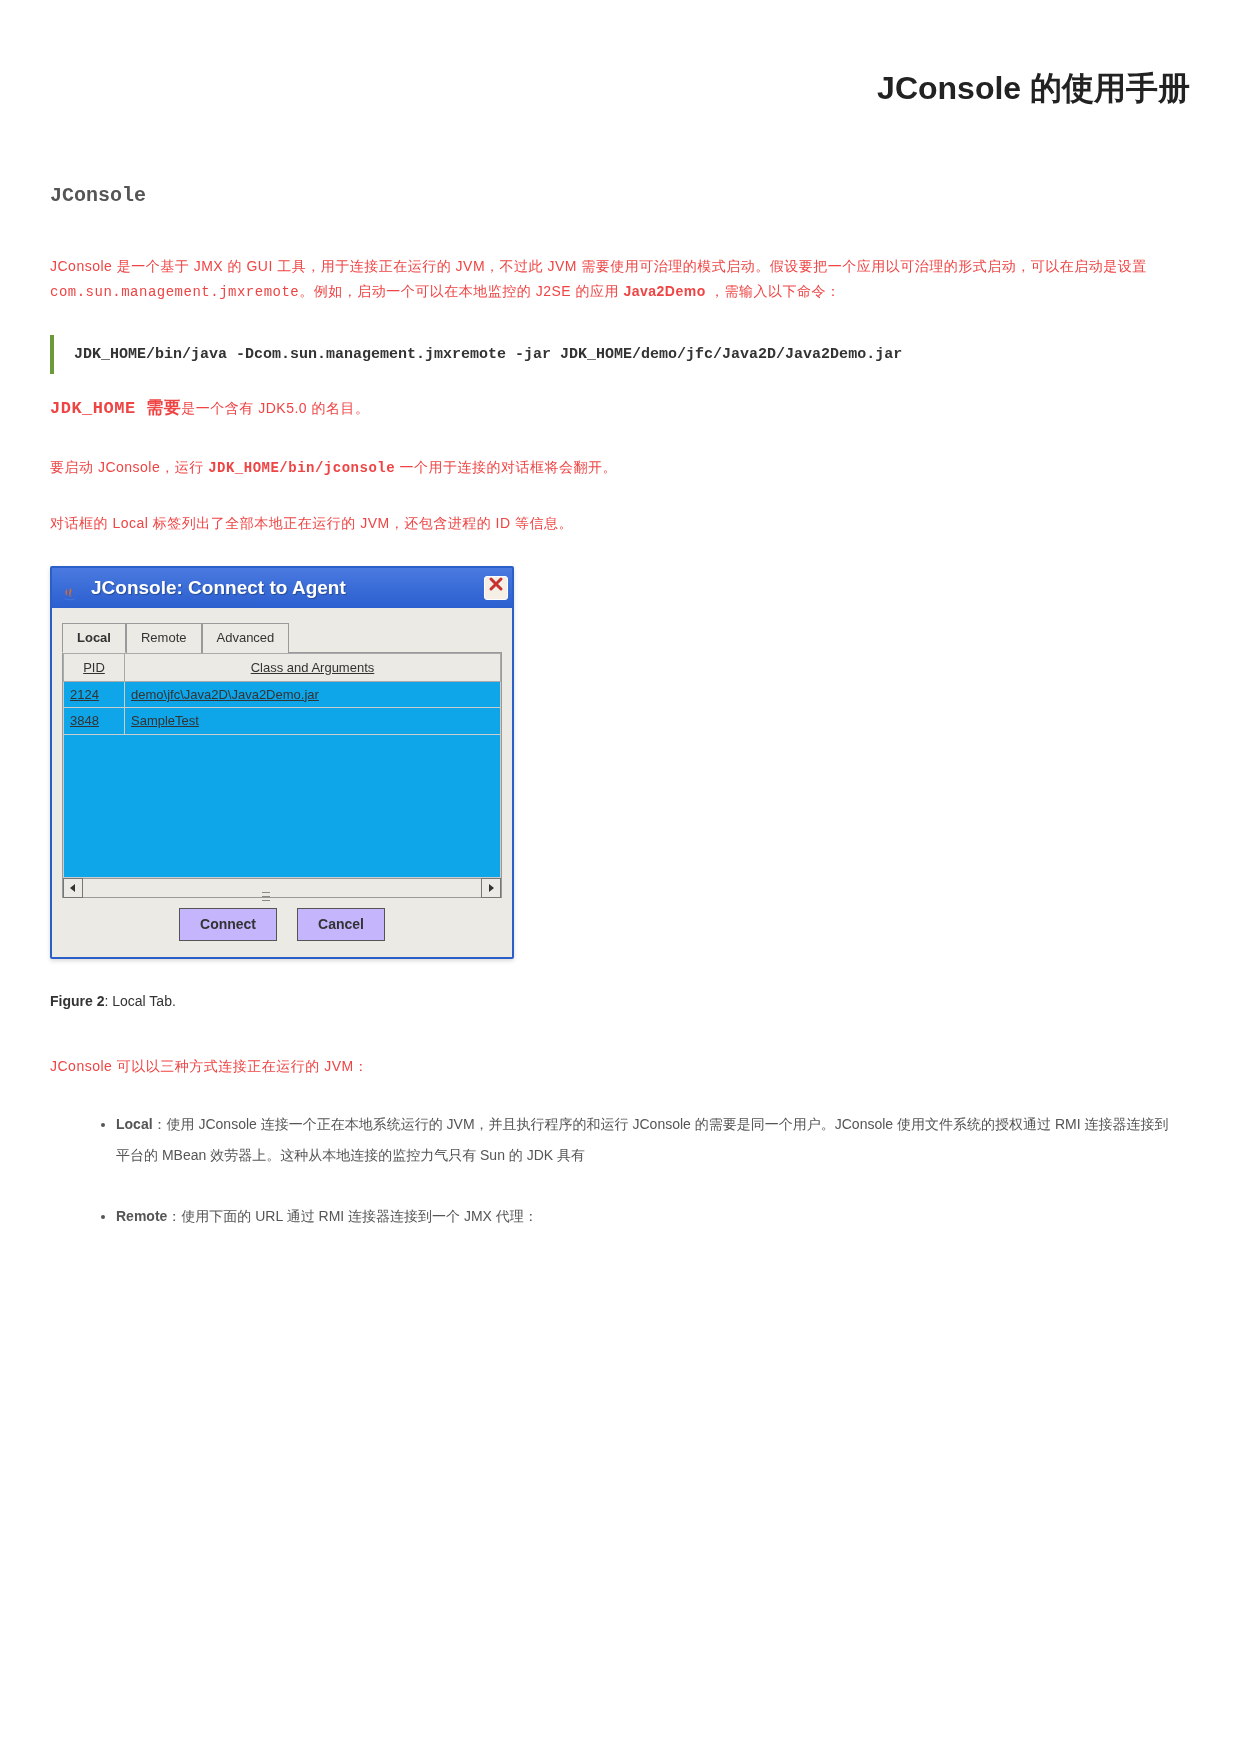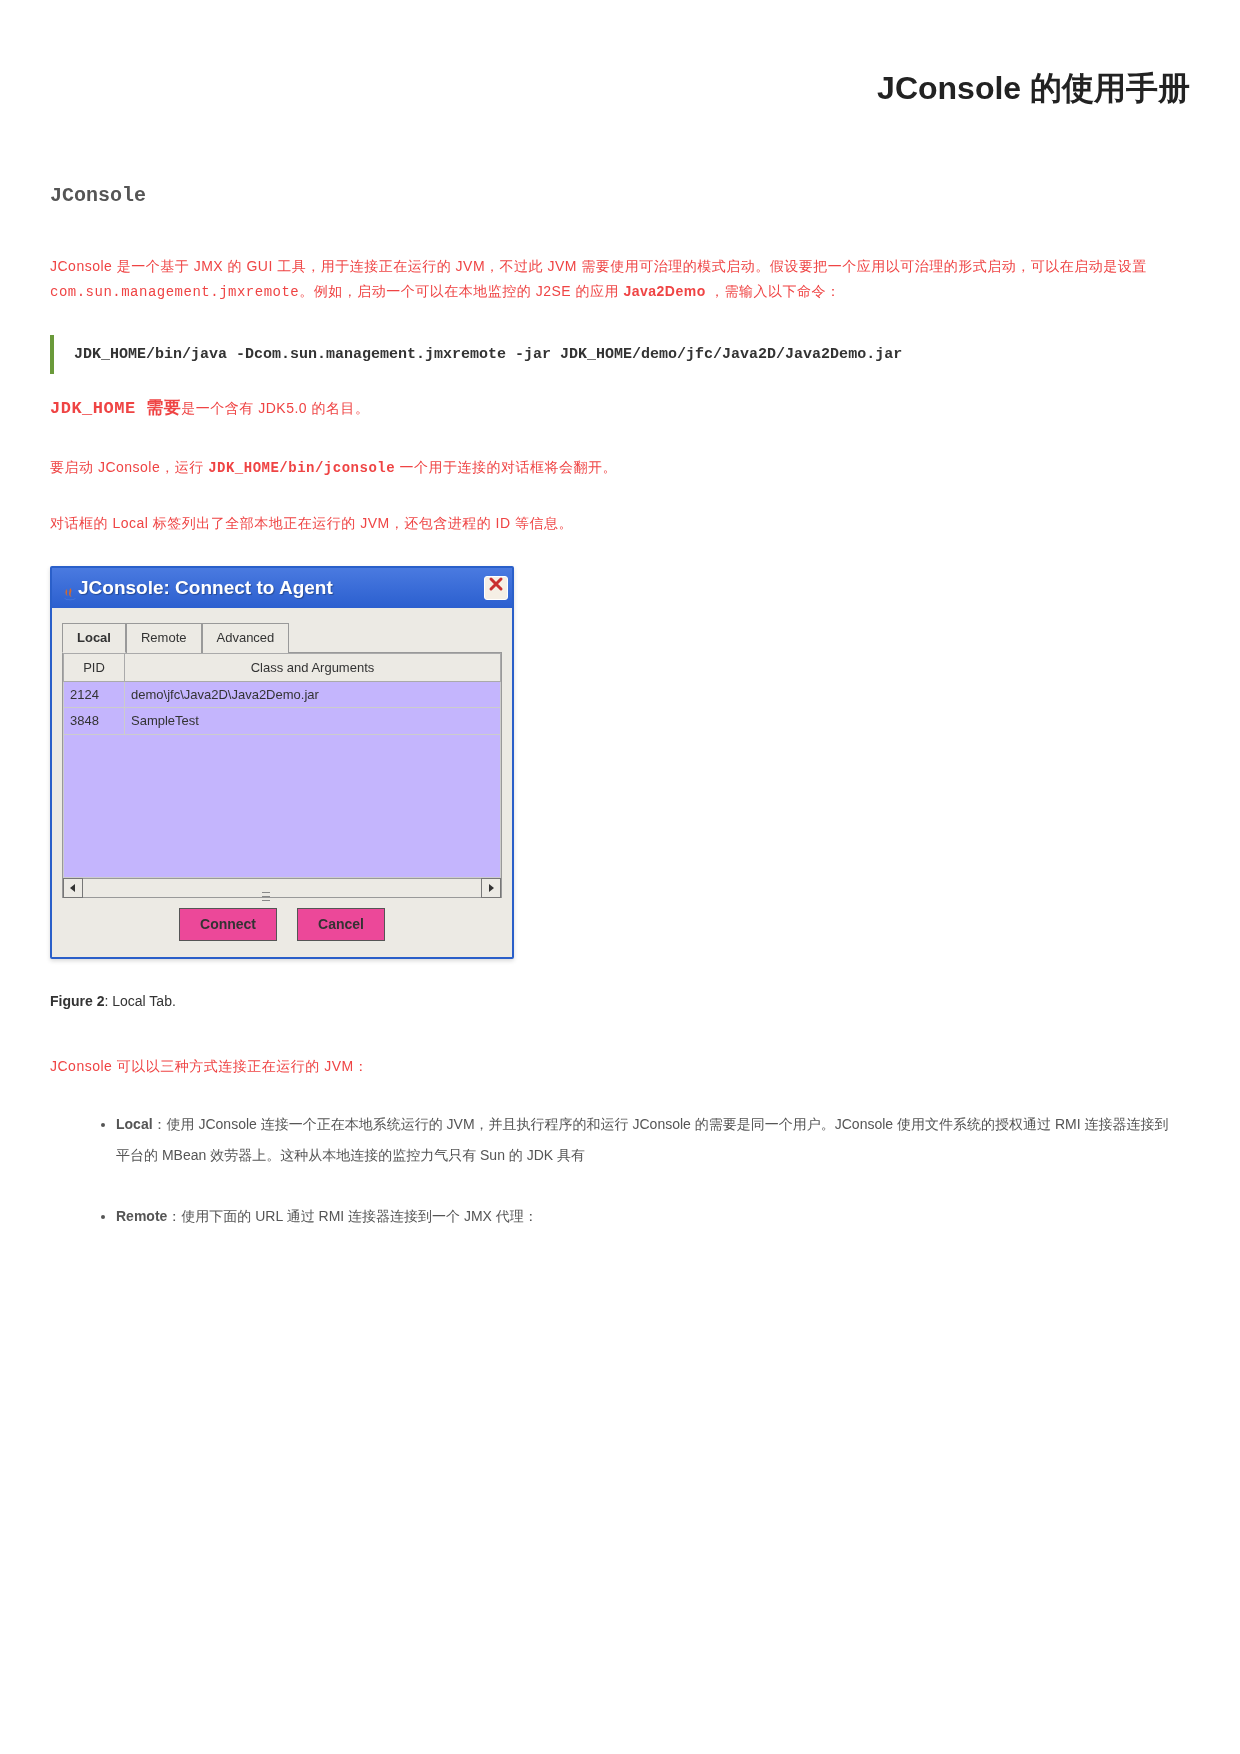--- a/index.html
+++ b/index.html
@@ -55,21 +55,21 @@
     color: #fff;
     padding: 3px 4px 3px 10px;
     display: flex;
     align-items: center;
     justify-content: space-between;
   }
   .dialog-title {
     font-size: 19px;
     font-weight: bold;
     text-shadow: 1px 1px 1px rgba(0,0,0,0.3);
-    display:flex; align-items:center; gap:0;
+    display:flex; align-items:center; gap:13px;
   }
   .close-btn {
     width: 22px; height: 22px;
     background: #f5efe5;
     border: 1px solid #fff;
     border-radius: 3px;
     display: flex; align-items: center; justify-content: center;
     cursor: pointer;
   }
   .close-btn svg { width:16px; height:16px; }
@@ -90,21 +90,22 @@
   }
   .tab.active {
     background: #eceae4;
     border-bottom: 1px solid #eceae4;
     z-index: 2;
   }
   .tab:not(.active){ font-weight: normal; }
   .grid {
     border: 1px solid #999;
     border-top:none;
-    background: #c4b5fd;
+    background: #0ea5e9;
+    text-decoration: underline;
   }
   .grid table {
     width: 100%;
     border-collapse: collapse;
     font-size: 13px;
     color: #333;
   }
   .grid th {
     background: #eceae4;
     border: 1px solid #aaa;
@@ -141,21 +142,21 @@
     display:flex; flex-direction:column; justify-content:space-around;
   }
   .scroll-track .grip span{ height:1px; background:#888;}
   .btn-row {
     display:flex; justify-content:center; gap: 20px;
     padding: 10px 0 4px 0;
   }
   .dbtn {
     padding: 3px 20px;
     border: 1px solid #555;
-    background: #ec4899;
+    background: #c4b5fd;
     font-weight: bold;
     font-size: 14px;
     cursor: pointer;
   }
   .fig-caption { font-size: 14px; color: #333; margin: 0 0 40px 0;}
   ul.conn { list-style: disc; padding-left: 66px; }
   ul.conn li { margin: 10px 16px 30px 0; color: #555; line-height: 2.2;}
 </style>
 </head>
 <body>

